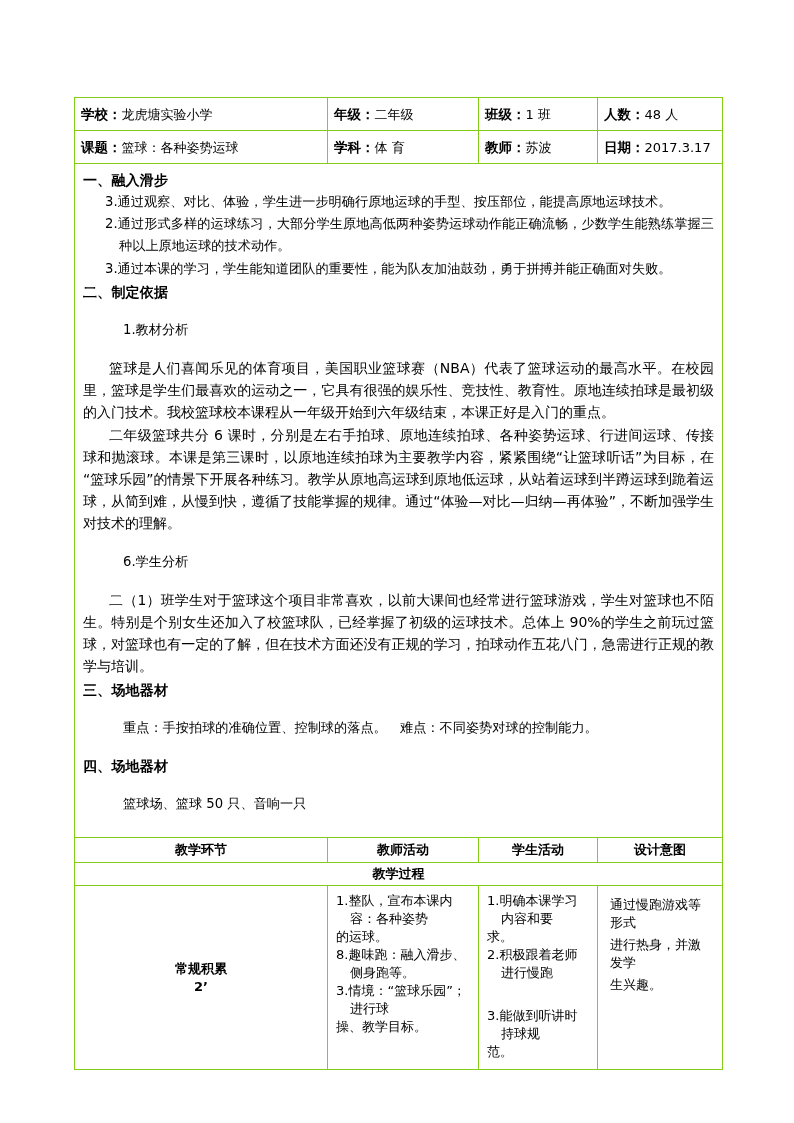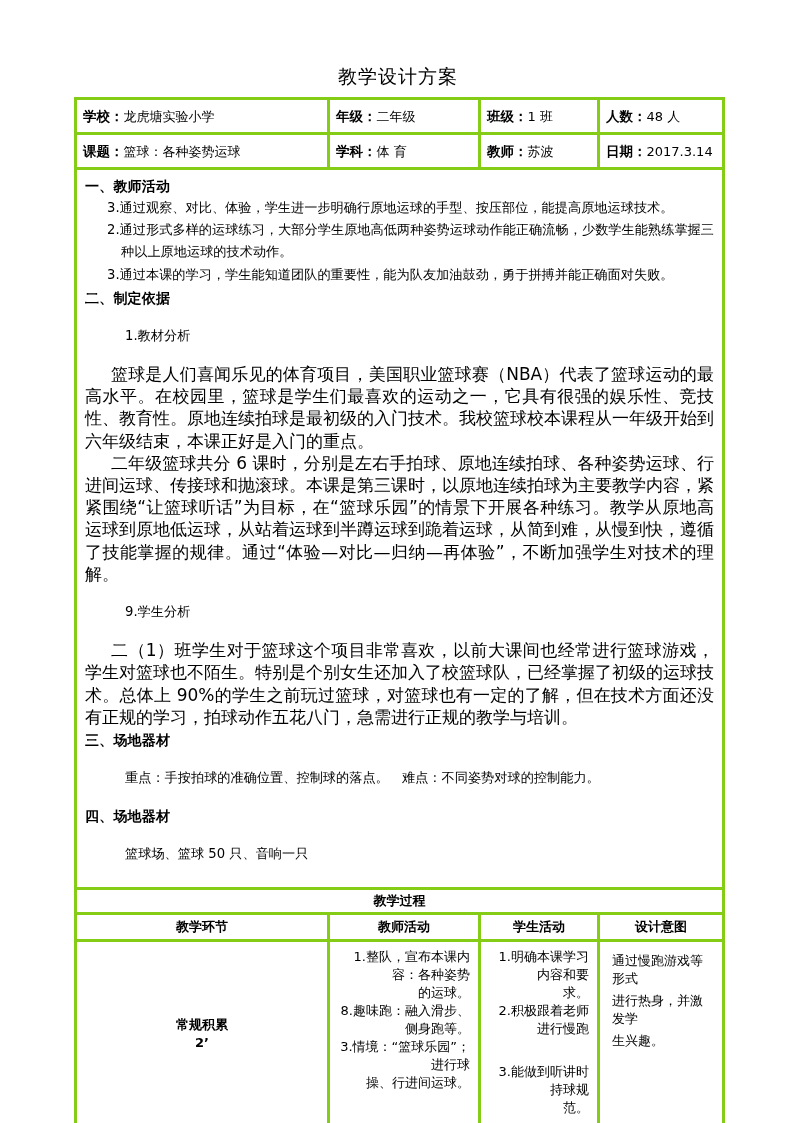--- a/index.html
+++ b/index.html
@@ -34,21 +34,21 @@
   }
   .doc-table {
     position: absolute;
     left: 74px;
     top: 97px;
     width: 648px;
     border-collapse: collapse;
     table-layout: fixed;
   }
   .doc-table td {
-    border: 3px solid #84cc16;
+    border: 1px solid #84cc16;
     padding: 0;
     vertical-align: top;
     font-size: 13px;
     line-height: 18px;
   }
   .meta-cell {
     height: 27px;
     padding: 3px 6px 2px 6px !important;
     white-space: nowrap;
     vertical-align: middle !important;
@@ -65,21 +65,21 @@
     padding: 4px 8px 6px 8px !important;
   }
   .sec-head {
     font-weight: bold;
     font-size: 14px;
     line-height: 22px;
     margin: 1px 0 0 0;
     letter-spacing: 0.2px;
   }
   .para {
-    font-size: 17px;
+    font-size: 14px;
     line-height: 22.2px;
     margin: 0;
     text-indent: 26px;
     text-align: justify;
     text-justify: inter-ideograph;
   }
   .plain {
     font-size: 13.2px;
     line-height: 22.2px;
     margin: 16px;
@@ -119,21 +119,20 @@
     padding: 4px 19px !important;
   }
   .act-cell {
     padding: 6px 8px 8px 8px !important;
     font-size: 12.8px;
     line-height: 25px;
   }
   .act-cell p {
     margin: 0;
     text-indent: 0;
-    text-align: right;
   }
   .act-cell p.hang {
     padding-left: 14px;
     text-indent: -14px;
   }
   .intent-cell {
     padding: 6px 7px 8px 8px !important;
     font-size: 12.8px;
     line-height: 25px;
   }
@@ -143,21 +142,20 @@
   .gap {
     display: block;
     height: 25px;
   }
 </style>
 </head>
 <body>
 
 <div class="page">
 
-  <div class="doc-title">教学设计方案</div>
 
   <table class="doc-table">
     <colgroup>
       <col style="width:253px">
       <col style="width:151px">
       <col style="width:119px">
       <col style="width:125px">
     </colgroup>
     <tbody>
 
@@ -180,71 +178,71 @@
         <td class="meta-cell">
           <span class="meta-label">课题：</span><span class="meta-value">篮球：各种姿势运球</span>
         </td>
         <td class="meta-cell">
           <span class="meta-label">学科：</span><span class="meta-value">体 育</span>
         </td>
         <td class="meta-cell">
           <span class="meta-label">教师：</span><span class="meta-value">苏波</span>
         </td>
         <td class="meta-cell">
-          <span class="meta-label">日期：</span><span class="meta-value">2017.3.14</span>
+          <span class="meta-label">日期：</span><span class="meta-value">2017.3.17</span>
         </td>
       </tr>
 
       <tr>
         <td class="body-cell" colspan="4">
 
-          <div class="sec-head">一、教师活动</div>
+          <div class="sec-head">一、融入滑步</div>
           <p class="numlist">3.通过观察、对比、体验，学生进一步明确行原地运球的手型、按压部位，能提高原地运球技术。</p>
           <p class="numlist">2.通过形式多样的运球练习，大部分学生原地高低两种姿势运球动作能正确流畅，少数学生能熟练掌握三种以上原地运球的技术动作。</p>
           <p class="numlist">3.通过本课的学习，学生能知道团队的重要性，能为队友加油鼓劲，勇于拼搏并能正确面对失败。</p>
 
           <div class="sec-head">二、制定依据</div>
           <p class="plain">1.教材分析</p>
           <p class="para">篮球是人们喜闻乐见的体育项目，美国职业篮球赛（NBA）代表了篮球运动的最高水平。在校园里，篮球是学生们最喜欢的运动之一，它具有很强的娱乐性、竞技性、教育性。原地连续拍球是最初级的入门技术。我校篮球校本课程从一年级开始到六年级结束，本课正好是入门的重点。</p>
           <p class="para">二年级篮球共分 6 课时，分别是左右手拍球、原地连续拍球、各种姿势运球、行进间运球、传接球和抛滚球。本课是第三课时，以原地连续拍球为主要教学内容，紧紧围绕“让篮球听话”为目标，在“篮球乐园”的情景下开展各种练习。教学从原地高运球到原地低运球，从站着运球到半蹲运球到跪着运球，从简到难，从慢到快，遵循了技能掌握的规律。通过“体验—对比—归纳—再体验”，不断加强学生对技术的理解。</p>
 
-          <p class="plain">9.学生分析</p>
+          <p class="plain">6.学生分析</p>
           <p class="para">二（1）班学生对于篮球这个项目非常喜欢，以前大课间也经常进行篮球游戏，学生对篮球也不陌生。特别是个别女生还加入了校篮球队，已经掌握了初级的运球技术。总体上 90%的学生之前玩过篮球，对篮球也有一定的了解，但在技术方面还没有正规的学习，拍球动作五花八门，急需进行正规的教学与培训。</p>
 
           <div class="sec-head">三、场地器材</div>
           <p class="plain">重点：手按拍球的准确位置、控制球的落点。　难点：不同姿势对球的控制能力。</p>
 
           <div class="sec-head">四、场地器材</div>
           <p class="plain">篮球场、篮球 50 只、音响一只</p>
 
         </td>
-      </tr>
-
-      <tr>
-        <td class="proc-title" colspan="4">教学过程</td>
       </tr>
 
       <tr>
         <td class="col-head">教学环节</td>
         <td class="col-head">教师活动</td>
         <td class="col-head">学生活动</td>
         <td class="col-head">设计意图</td>
+      </tr>
+
+      <tr>
+        <td class="proc-title" colspan="4">教学过程</td>
       </tr>
 
       <tr>
         <td class="stage-cell">
           <div>常规积累</div>
           <div>2’</div>
         </td>
         <td class="act-cell">
           <p class="hang">1.整队，宣布本课内容：各种姿势</p>
           <p>的运球。</p>
           <p class="hang">8.趣味跑：融入滑步、侧身跑等。</p>
           <p class="hang">3.情境：“篮球乐园”；进行球</p>
-          <p>操、行进间运球。</p>
+          <p>操、教学目标。</p>
         </td>
         <td class="act-cell">
           <p class="hang">1.明确本课学习内容和要</p>
           <p>求。</p>
           <p class="hang">2.积极跟着老师进行慢跑</p>
           <span class="gap"></span>
           <p class="hang">3.能做到听讲时持球规</p>
           <p>范。</p>
         </td>
         <td class="intent-cell">

